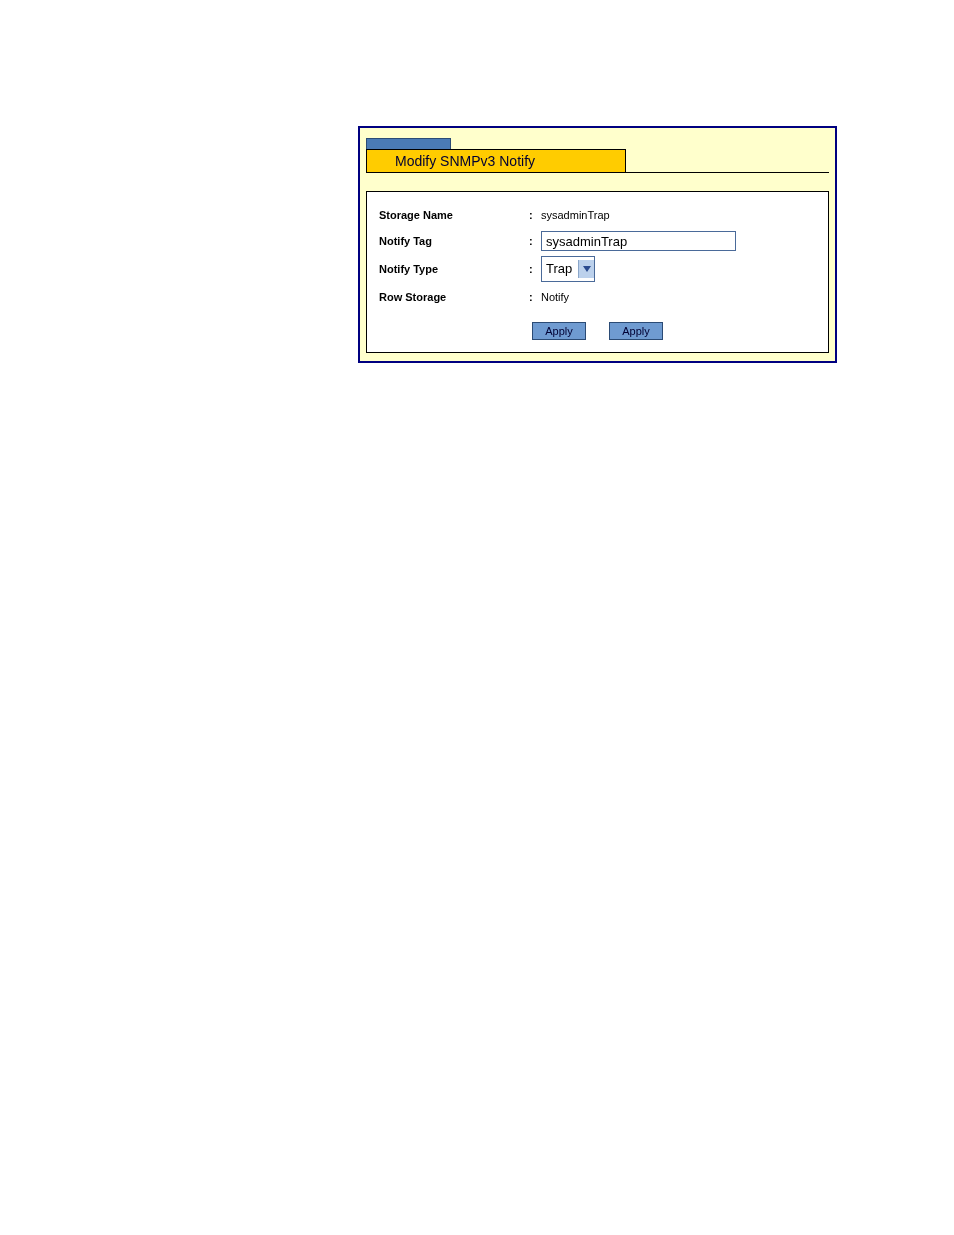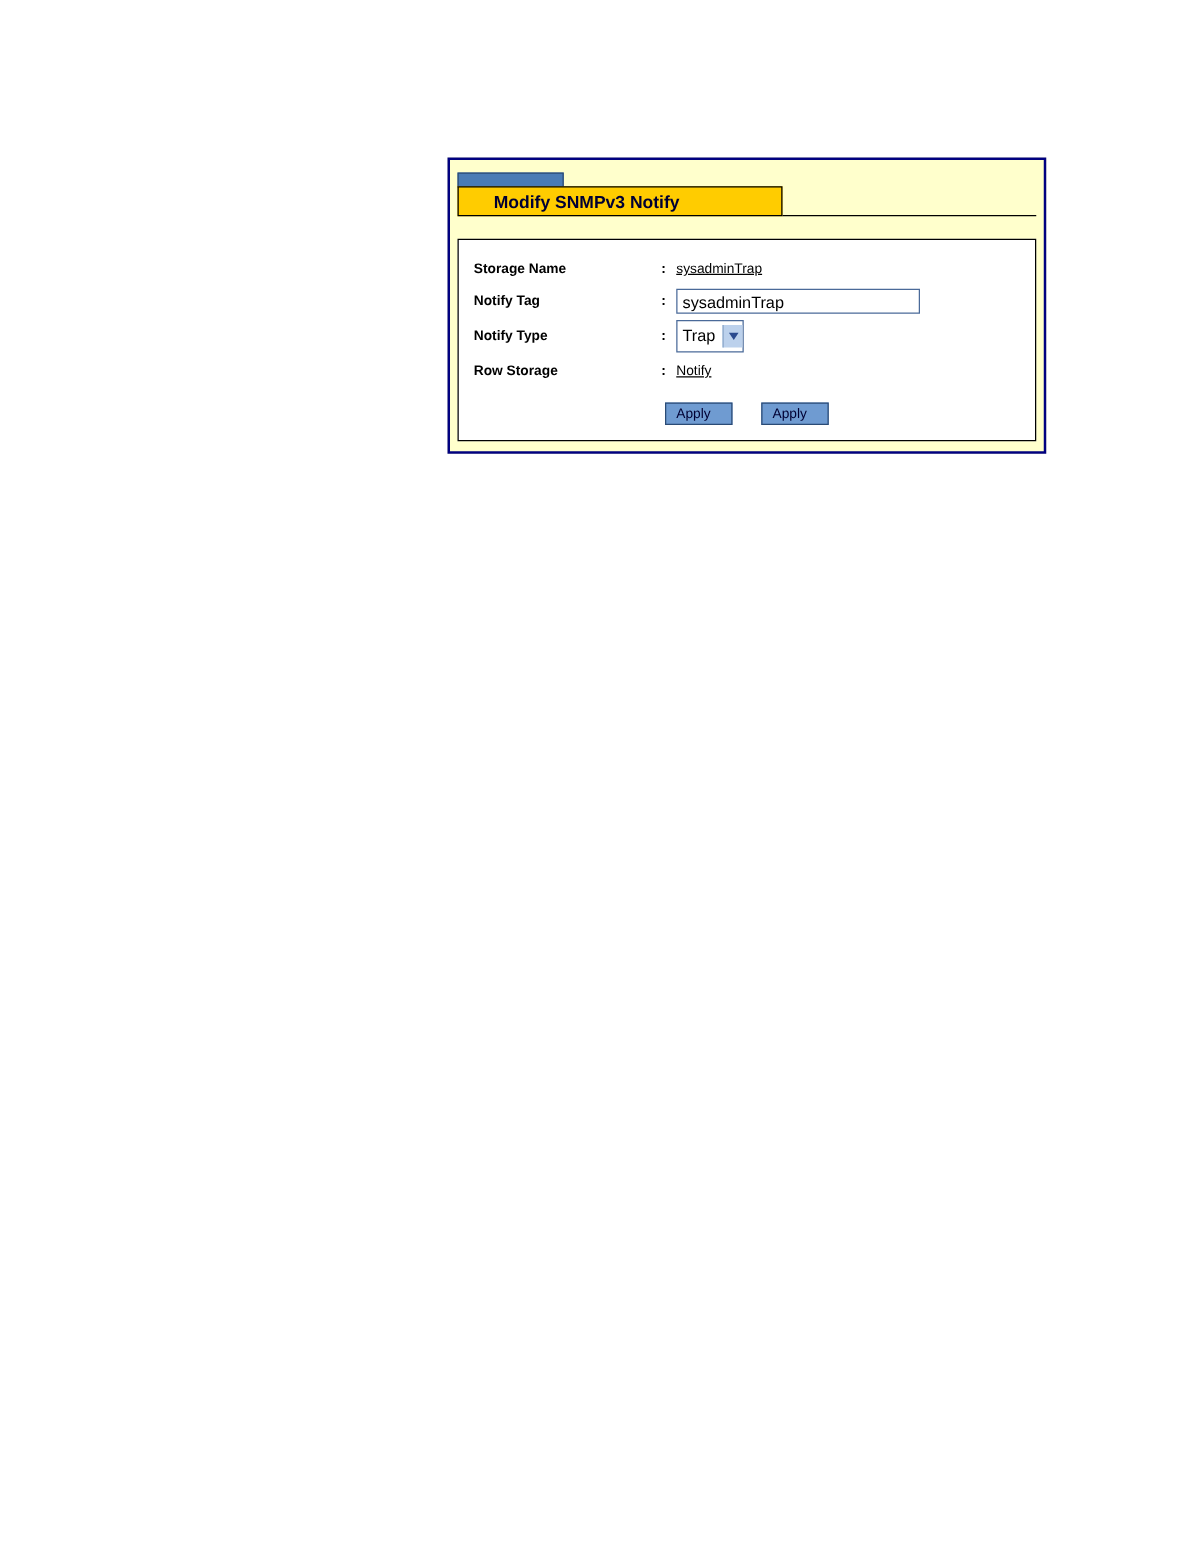--- a/index.html
+++ b/index.html
@@ -44,21 +44,21 @@
   }
   .title-yellow {
     background: #ffcc00;
     border: 1px solid #000;
     box-sizing: border-box;
     display: flex;
     align-items: center;
     padding-left: 28px;
     width: 260px;
     font-family: Verdana, Arial, sans-serif;
-    font-weight: bold;
+    font-weight: normal;
     font-size: 14px;
     color: #000033;
   }
   .title-rest {
     flex: 1;
     border-bottom: 1px solid #000;
   }
   .content-box {
     margin-top: 18px;
     background: #ffffff;
@@ -81,21 +81,20 @@
     font-size: 11px;
   }
   td.colon {
     width: 12px;
     font-weight: bold;
     font-size: 11px;
     text-align: left;
   }
   td.value {
     font-size: 11px;
-    text-decoration: underline;
   }
   .text-input {
     font-family: "Arial", sans-serif;
     font-size: 13px;
     height: 20px;
     width: 195px;
     border: 1px solid #4a6a99;
     padding: 0 4px;
     box-sizing: border-box;
     background: #fff;
@@ -136,21 +135,21 @@
   .btn {
     display: inline-block;
     min-width: 54px;
     height: 18px;
     line-height: 16px;
     background: #6f9bd1;
     border: 1px solid #2b4b75;
     color: #000033;
     font-size: 11px;
     font-family: Arial, sans-serif;
-    text-align: left;
+    text-align: center;
     padding: 0 8px;
     margin: 0 10px;
     box-sizing: border-box;
     cursor: pointer;
   }
 </style>
 </head>
 <body>
 
 <div class="panel">

